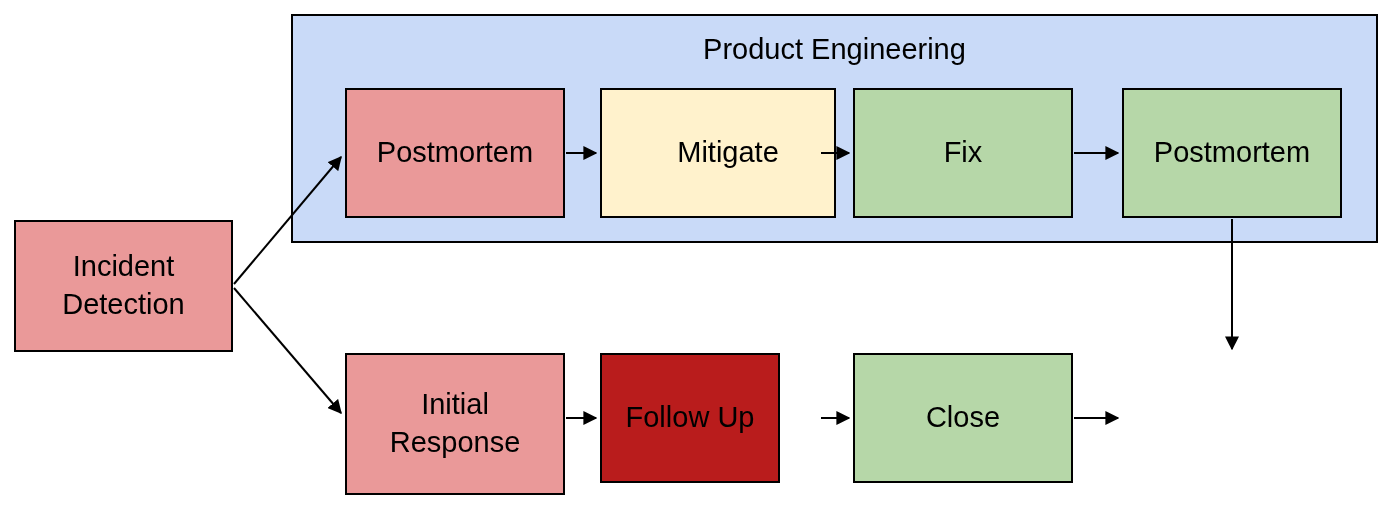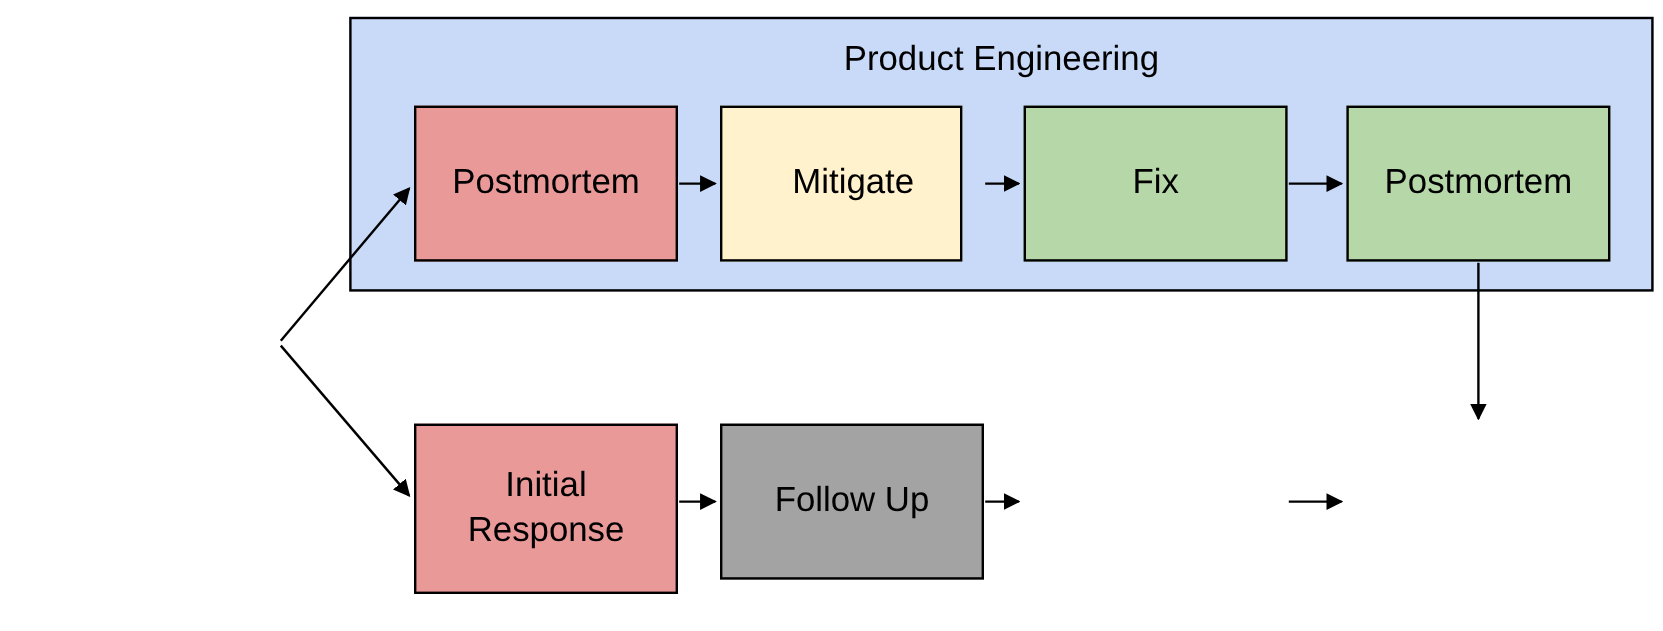--- a/index.html
+++ b/index.html
@@ -52,33 +52,35 @@
 </head>
 <body>
 
 <div class="canvas">
 
   <div class="lane" style="left: 291px; top: 14px; width: 1087px; height: 229px; background-color: rgb(201, 218, 248);">
     <div class="lane-title">Product Engineering</div>
   </div>
 
 
+  <div class="node" style="left: 14px; top: 220px; width: 219px; height: 132px; background-color: rgb(234, 153, 153);">Incident Detection</div>
 
   <div class="node" style="left: 345px; top: 88px; width: 220px; height: 130px; background-color: rgb(234, 153, 153);">Postmortem</div>
 
-  <div class="node" style="left: 600px; top: 88px; width: 202px; height: 130px; background-color: rgb(255, 242, 204); padding-left: 28px;">Mitigate</div>
+  <div class="node" style="left: 600px; top: 88px; width: 236px; height: 130px; background-color: rgb(255, 242, 204); padding-left: 28px;">Mitigate</div>
 
   <div class="node" style="left: 853px; top: 88px; width: 220px; height: 130px; background-color: rgb(182, 215, 168);">Fix</div>
 
   <div class="node" style="left: 1122px; top: 88px; width: 220px; height: 130px; background-color: rgb(182, 215, 168);">Postmortem</div>
 
   <div class="node" style="left: 345px; top: 353px; width: 220px; height: 142px; background-color: rgb(234, 153, 153);">Initial Response</div>
 
-  <div class="node" style="left: 600px; top: 353px; width: 220px; height: 130px; background-color: #a3a3a3;">Follow Up</div>
+  <div class="node" style="left: 600px; top: 353px; width: 180px; height: 130px; background-color: #b91c1c;">Follow Up</div>
 
+  <div class="node" style="left: 853px; top: 353px; width: 220px; height: 130px; background-color: rgb(182, 215, 168);">Close</div>
 
 
   <svg class="arrows" viewBox="0 0 1386 526" xmlns="http://www.w3.org/2000/svg">
     <defs>
       <marker id="ah" viewBox="0 0 10 10" refX="9" refY="5" markerWidth="7" markerHeight="7" orient="auto-start-reverse">
         <path d="M0,0 L10,5 L0,10 z" fill="#000000"></path>
       </marker>
     </defs>
     <line x1="234" y1="284" x2="341" y2="157" marker-end="url(#ah)"></line>
     <line x1="234" y1="288" x2="341" y2="413" marker-end="url(#ah)"></line>

